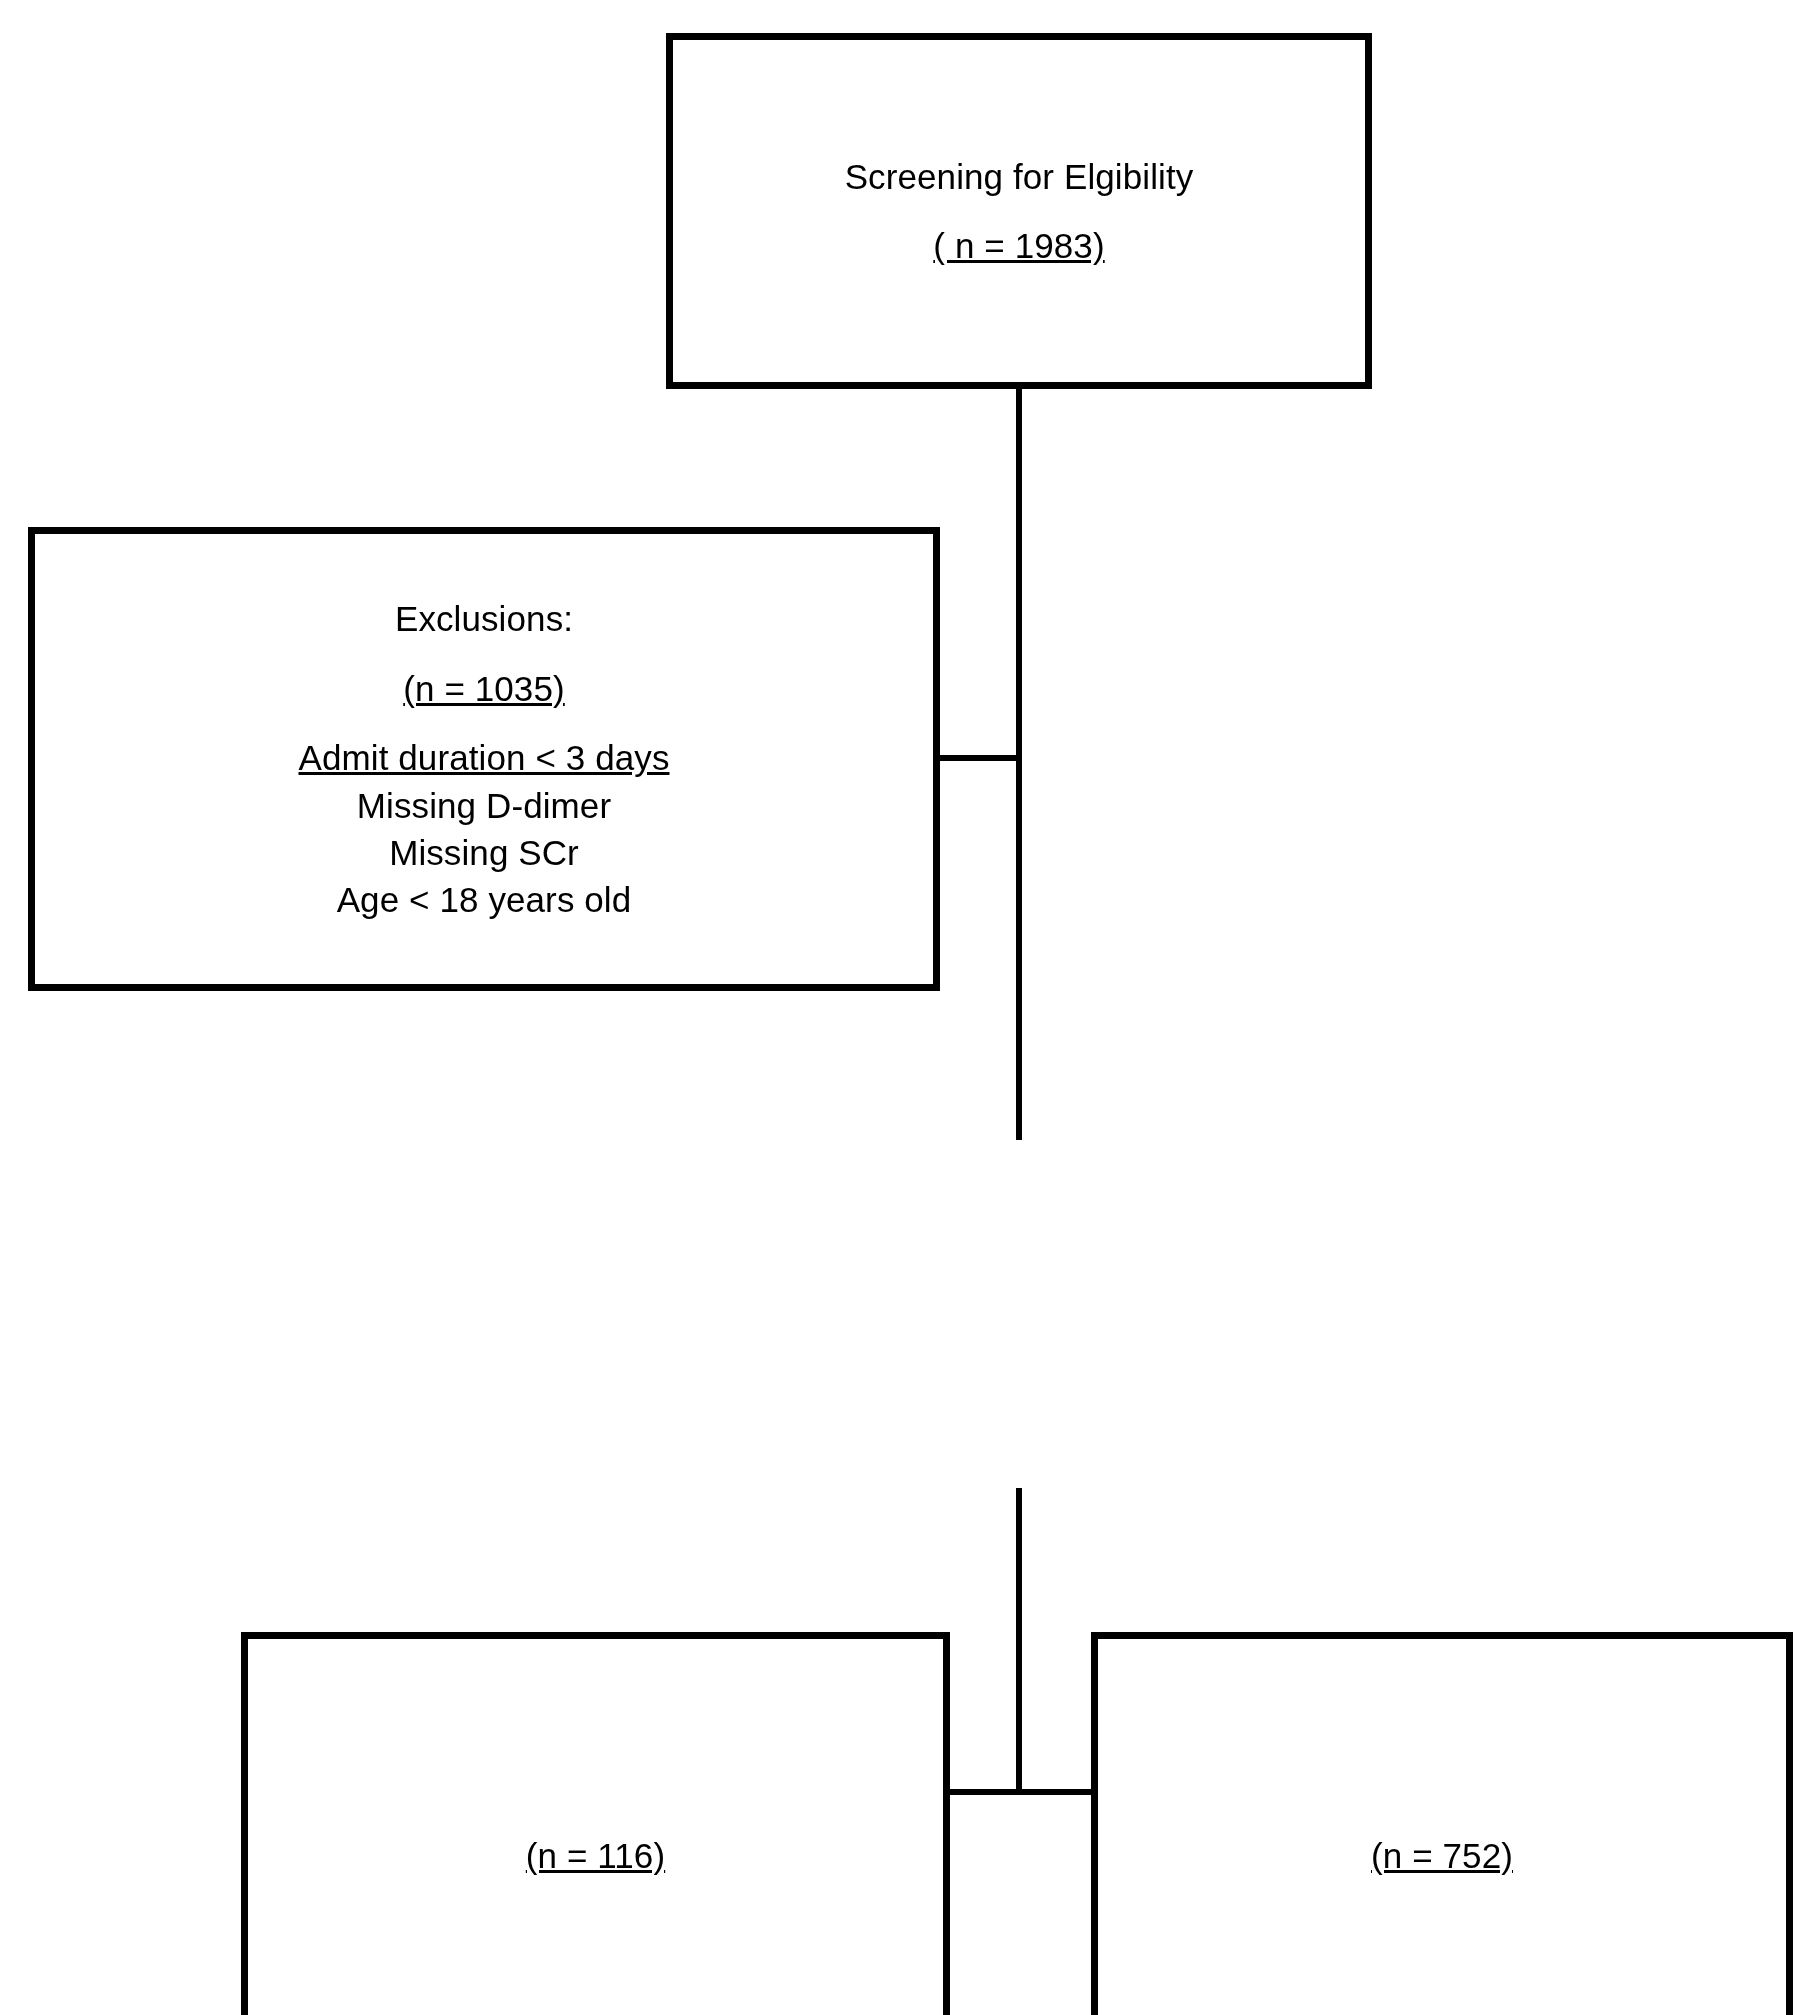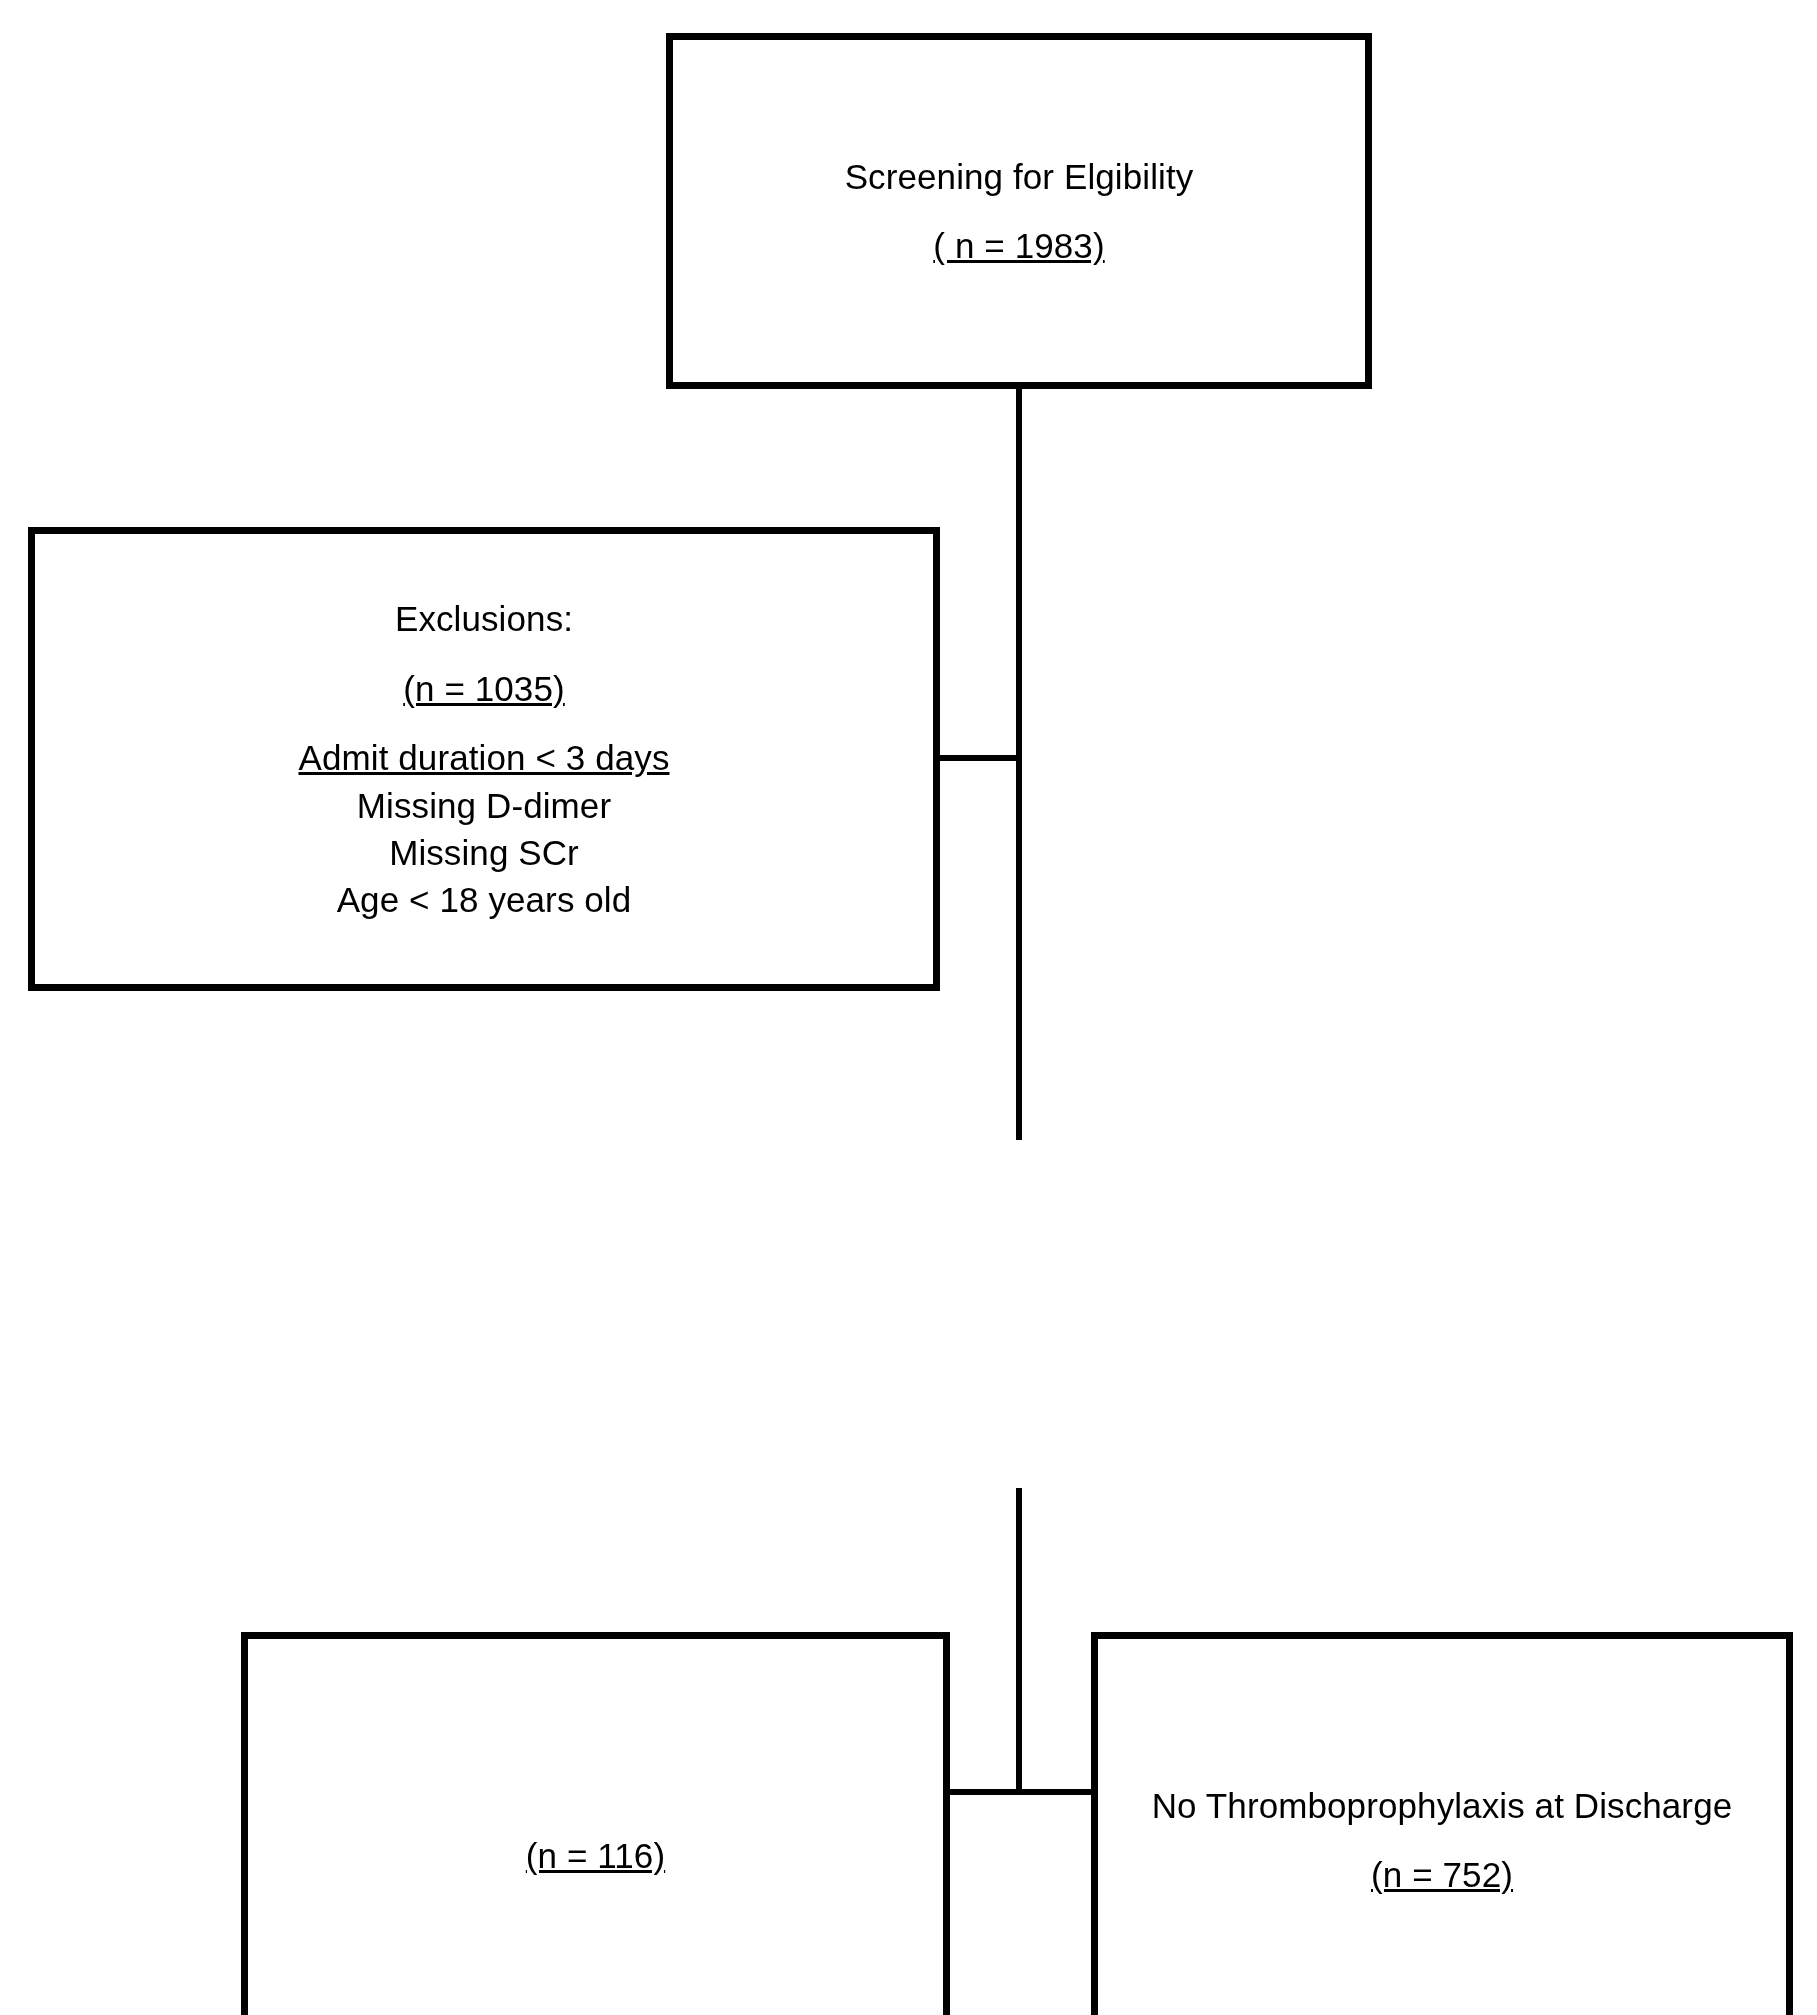--- a/index.html
+++ b/index.html
@@ -19,21 +19,20 @@
   }
   .node {
     position: absolute;
     box-sizing: border-box;
     border: 7px solid #000000;
     background: #ffffff;
     display: flex;
     flex-direction: column;
     align-items: center;
     justify-content: center;
-    text-align: center;
     z-index: 3;
   }
   .node .line {
     display: block;
     font-size: 35px;
     line-height: 1.12;
     white-space: nowrap;
     letter-spacing: 0.1px;
   }
   .gap-md { margin-top: 30.5px; text-decoration: underline; }
@@ -118,18 +117,17 @@
     <span class="line gap-sm">Missing SCr</span>
     <span class="line gap-sm">Age &lt; 18 years old</span>
   </div>
 
 
   <div class="node" id="node-received">
     <span class="line gap-md">(n = 116)</span>
   </div>
 
   <div class="node" id="node-none">
-    <span class="line wrap">No Thromboprophylaxis at Discharge</span>
     <span class="line gap-md">(n = 752)</span>
   </div>
 
 </div>
 
 
 </body></html>

